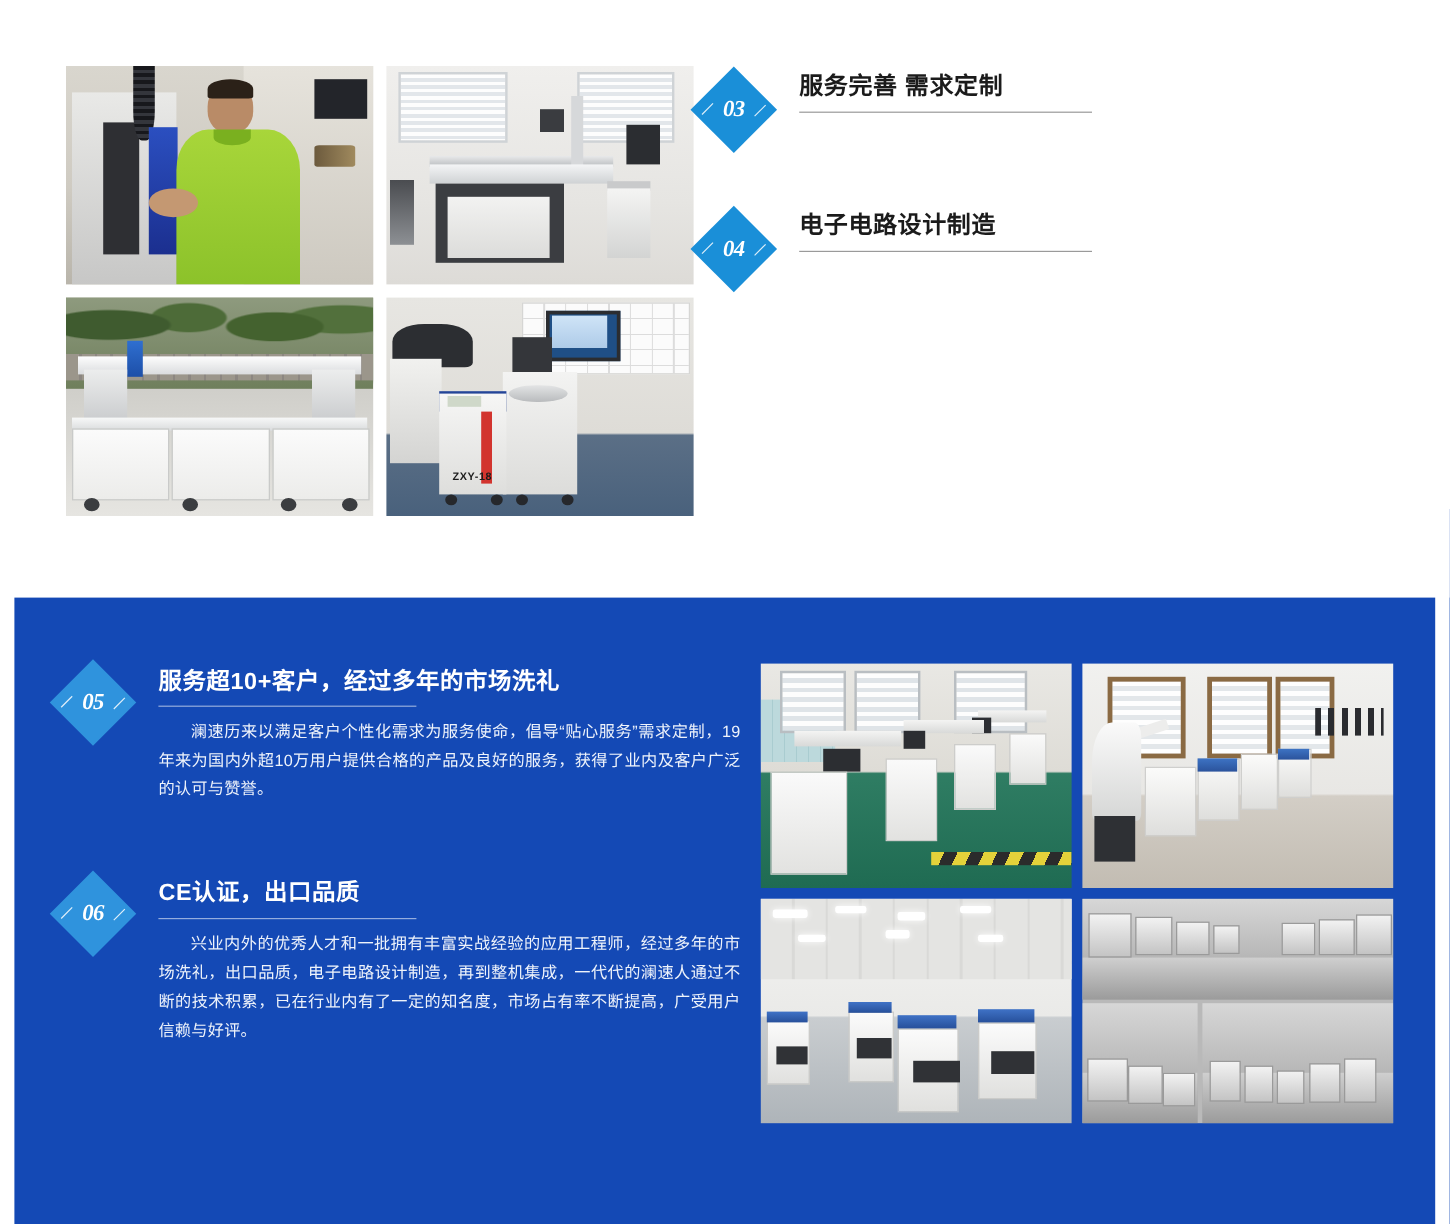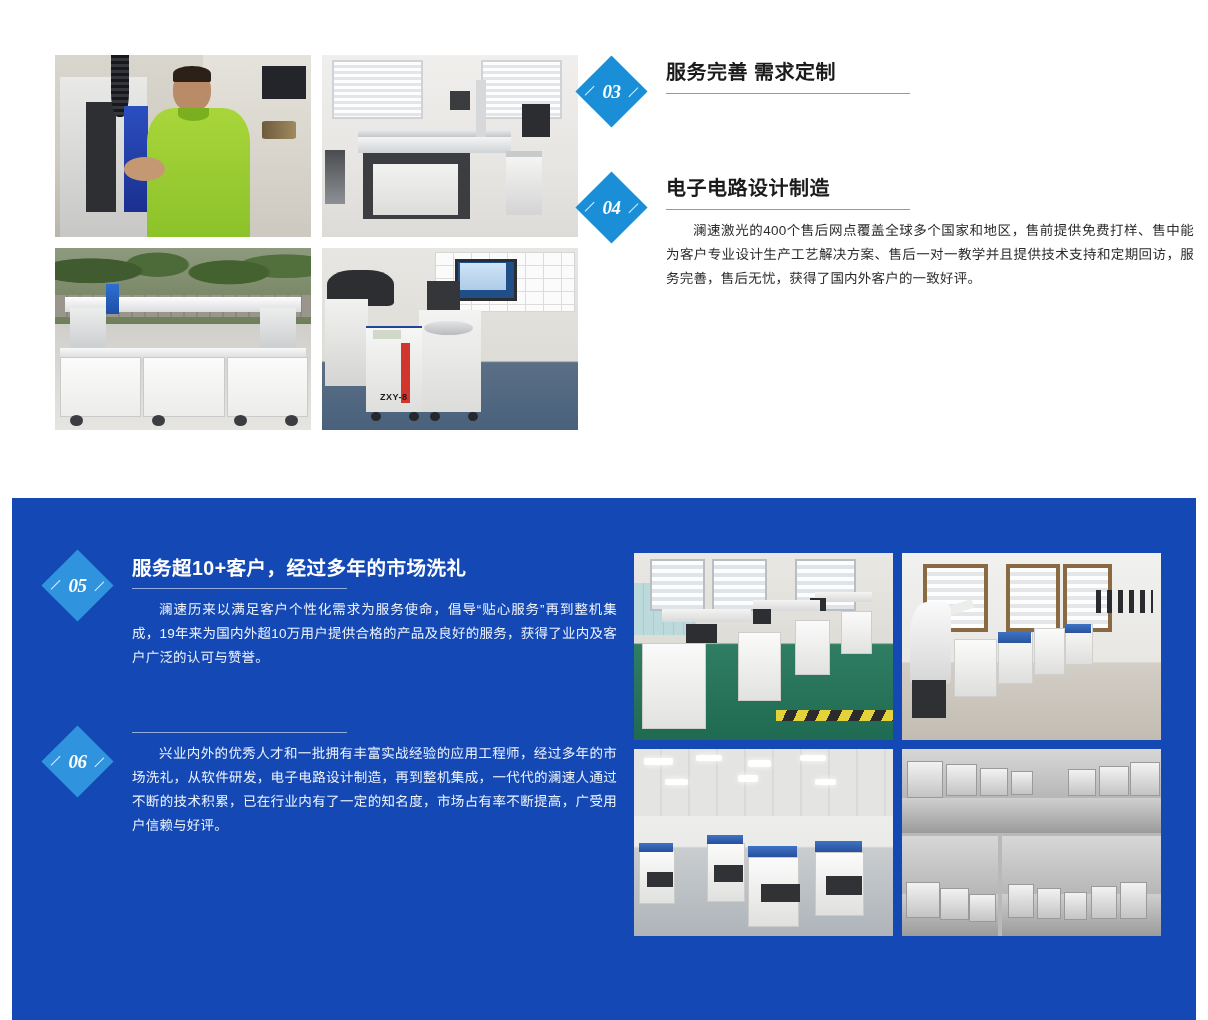--- a/index.html
+++ b/index.html
@@ -363,21 +363,21 @@
       <div class="ph monScreen"></div>
       <div class="ph armDark"></div>
       <div class="ph cabL"></div>
       <div class="ph head4"></div>
       <div class="ph station"></div>
       <div class="ph disc"></div>
       <div class="ph chillTop"></div>
       <div class="ph chill"></div>
       <div class="ph chillLcd"></div>
       <div class="ph redStripe"></div>
-      <div class="ph chillLabel">ZXY-8</div>
+      <div class="ph chillLabel">ZXY-18</div>
       <div class="ph wheel w1"></div>
       <div class="ph wheel w2"></div>
       <div class="ph wheel w3"></div>
       <div class="ph wheel w4"></div>
       <span class="tiny">激光焊接工作站与工业冷水机</span>
     </div>
 
   </div>
 
   <div class="feature-col-top">
@@ -394,53 +394,53 @@
 
     <div class="feature" style="margin-top:82px;">
       <div class="badge">
         <div class="slash slash-a"></div>
         <div class="slash slash-b"></div>
         <div class="badge-num">04</div>
       </div>
       <h3 class="feature-title">电子电路设计制造</h3>
       <div class="rule"></div>
       <div class="feature-body">
-        <p>澜速激光的400个售后网点覆盖全球多个国家和地区，售前提供免费打样、售中能为客户专业设计生产工艺解决方案、售后一对一教学并且提供技术支持和定期回访，服务完善，售后无忧，获得了国内外客户的一致好评。</p>
       </div>
     </div>
 
   </div>
 </div>
 
 <div class="blue-panel">
 
   <div class="feature-col-bottom">
 
     <div class="feature">
       <div class="badge">
         <div class="slash slash-a"></div>
         <div class="slash slash-b"></div>
         <div class="badge-num">05</div>
       </div>
       <h3 class="feature-title">服务超10+客户，经过多年的市场洗礼</h3>
       <div class="rule"></div>
       <div class="feature-body">
-        <p>澜速历来以满足客户个性化需求为服务使命，倡导“贴心服务”再到整机集成，19年来为国内外超10万用户提供合格的产品及良好的服务，获得了业内及客户广泛的认可与赞誉。</p>
+        <p>澜速历来以满足客户个性化需求为服务使命，倡导“贴心服务”需求定制，19年来为国内外超10万用户提供合格的产品及良好的服务，获得了业内及客户广泛的认可与赞誉。</p>
       </div>
     </div>
 
     <div class="feature" style="margin-top:62px;">
       <div class="badge">
         <div class="slash slash-a"></div>
         <div class="slash slash-b"></div>
         <div class="badge-num">06</div>
       </div>
+      <h3 class="feature-title">CE认证，出口品质</h3>
       <div class="rule"></div>
       <div class="feature-body">
-        <p>兴业内外的优秀人才和一批拥有丰富实战经验的应用工程师，经过多年的市场洗礼，从软件研发，电子电路设计制造，再到整机集成，一代代的澜速人通过不断的技术积累，已在行业内有了一定的知名度，市场占有率不断提高，广受用户信赖与好评。</p>
+        <p>兴业内外的优秀人才和一批拥有丰富实战经验的应用工程师，经过多年的市场洗礼，出口品质，电子电路设计制造，再到整机集成，一代代的澜速人通过不断的技术积累，已在行业内有了一定的知名度，市场占有率不断提高，广受用户信赖与好评。</p>
       </div>
     </div>
 
   </div>
 
   <div class="photo-grid-bottom">
 
     <div class="photo p5">
       <div class="ph tile"></div>
       <div class="ph winA wA1"></div>

